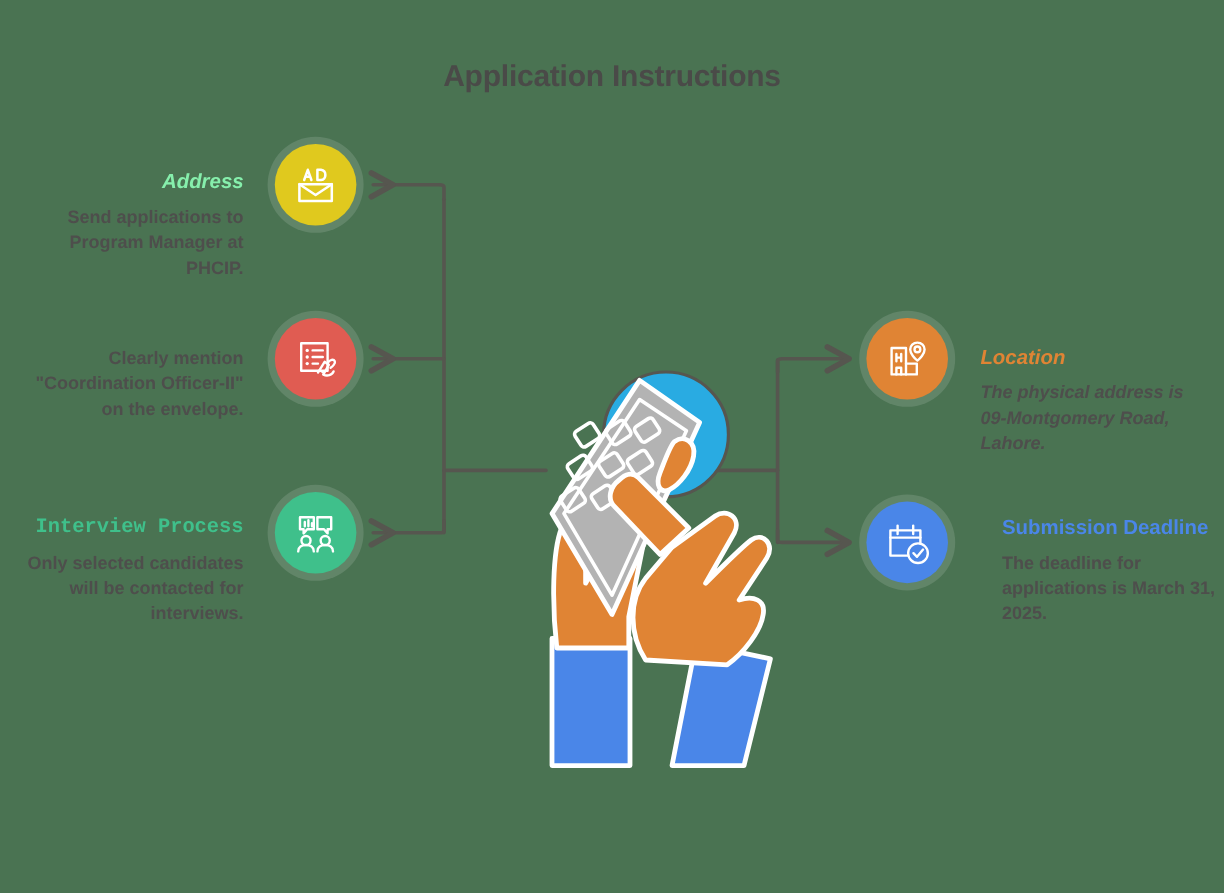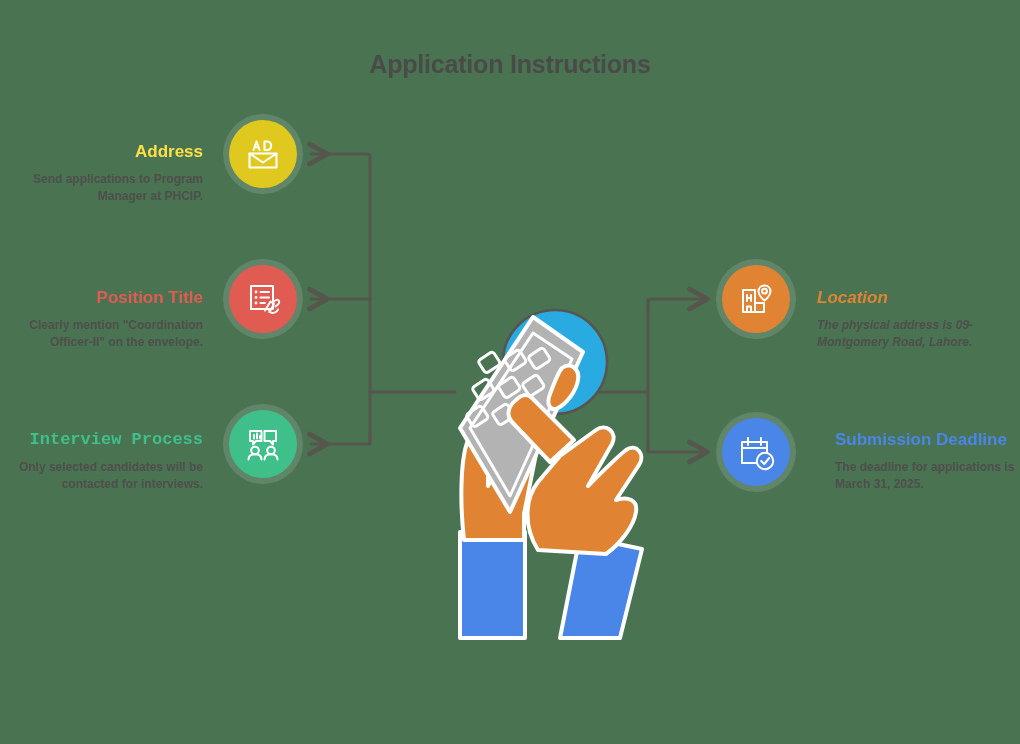--- a/index.html
+++ b/index.html
@@ -64,21 +64,21 @@
   .node-text.left  { text-align: right; }
   .node-text.right { text-align: left; }
 
   .node-heading {
     font-size: 17px;
     font-weight: bold;
     line-height: 1.17;
     margin-bottom: 9px;
   }
   .node-body {
-    font-size: 12px;
+    font-size: 15px;
     font-weight: bold;
     line-height: 1.42;
     color: #4e4e4c;
   }
 
   
   #central-illustration {
     position: absolute;
     left: 420px;
     top: 300px;
@@ -128,42 +128,41 @@
     <svg width="40" height="40" viewBox="0 0 40 40" fill="none" stroke="#ffffff" stroke-width="2.1" stroke-linecap="round" stroke-linejoin="round">
 
       <path d="M10.5,16 L13.5,7.5 L16.5,16 M11.6,13.2 L15.4,13.2"></path>
       <path d="M21.5,16 L21.5,7.5 L24.5,7.5 A4.3,4.3 0 0 1 24.5,16 Z"></path>
 
       <path d="M6.5,19.5 L33.5,19.5 L33.5,33.5 L6.5,33.5 Z"></path>
       <path d="M6.5,19.5 L20,28.5 L33.5,19.5"></path>
     </svg>
   </div>
   <div class="node-text left" style="left:8px; top:142px;">
-    <div class="node-heading" style="color:#fde047;">Address</div>
+    <div class="node-heading" style="color:#86efac;font-style:italic;">Address</div>
     <div class="node-body">Send applications to Program Manager at PHCIP.</div>
   </div>
 
   <div class="icon-badge" style="left:229px; top:265px; background:#e05c52;">
     <svg width="40" height="40" viewBox="0 0 40 40" fill="none" stroke="#ffffff" stroke-width="2" stroke-linecap="round" stroke-linejoin="round">
 
       <path d="M8,7 L30,7 L30,30 L8,30 Z"></path>
 
       <circle cx="13" cy="13" r="1.4" fill="#ffffff" stroke="none"></circle>
       <circle cx="13" cy="18.5" r="1.4" fill="#ffffff" stroke="none"></circle>
       <circle cx="13" cy="24" r="1.4" fill="#ffffff" stroke="none"></circle>
       <path d="M17.5,13 L26,13 M17.5,18.5 L26,18.5 M17.5,24 L22,24"></path>
 
       <path d="M22,31.5 L27.5,22.5 L31,25 L26.5,33"></path>
       <path d="M23.5,29.5 L26,31"></path>
       <path d="M30,23.5 C32,20.5 35,20 36,22 C36.8,23.8 34,26.5 32.5,27.5"></path>
       <path d="M26.5,33 C29.5,35 34,33.5 35,30.5"></path>
     </svg>
   </div>
   <div class="node-text left" style="left:8px; top:288px;">
-    <div class="node-heading" style="color:#e05c52;">Position Title</div>
     <div class="node-body">Clearly mention "Coordination Officer-II" on the envelope.</div>
   </div>
 
   <div class="icon-badge" style="left:229px; top:410px; background:#3fc08b;">
     <svg width="40" height="40" viewBox="0 0 40 40" fill="none" stroke="#ffffff" stroke-width="2" stroke-linecap="round" stroke-linejoin="round">
 
       <path d="M7,7 L18.5,7 L18.5,17 L13,17 L10,20.5 L10,17 L7,17 Z"></path>
 
       <path d="M21.5,7 L33,7 L33,17 L30,17 L30,20.5 L27,17 L21.5,17 Z"></path>
 

